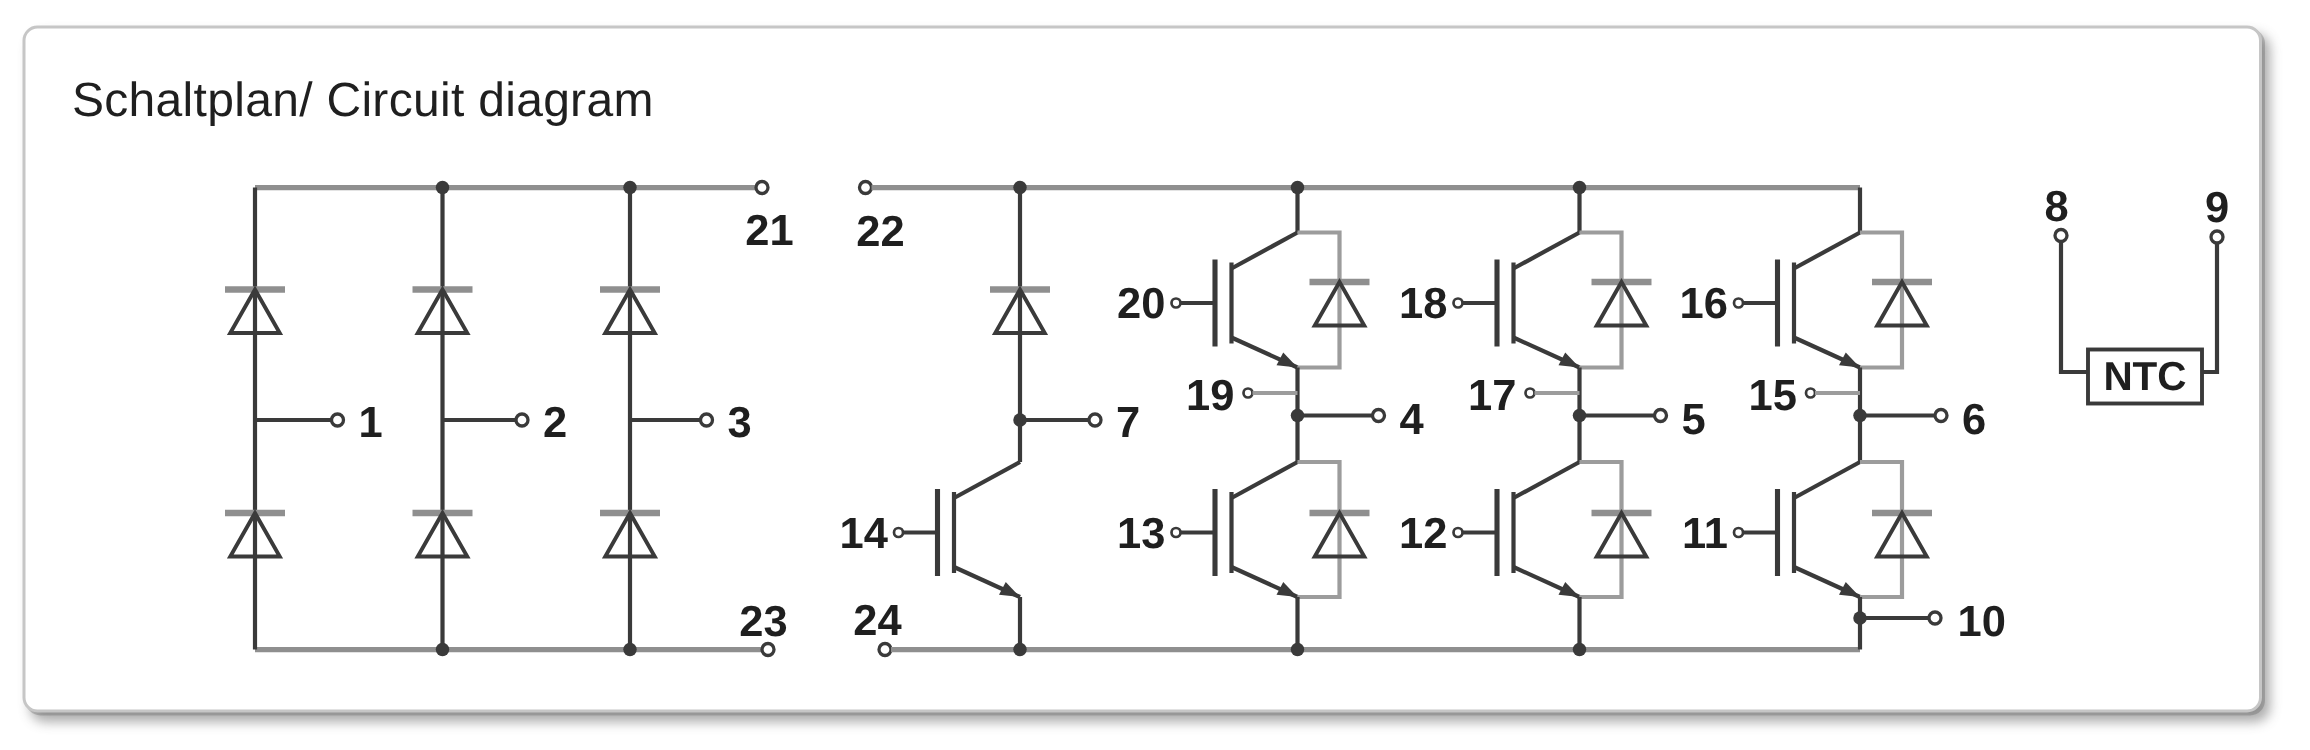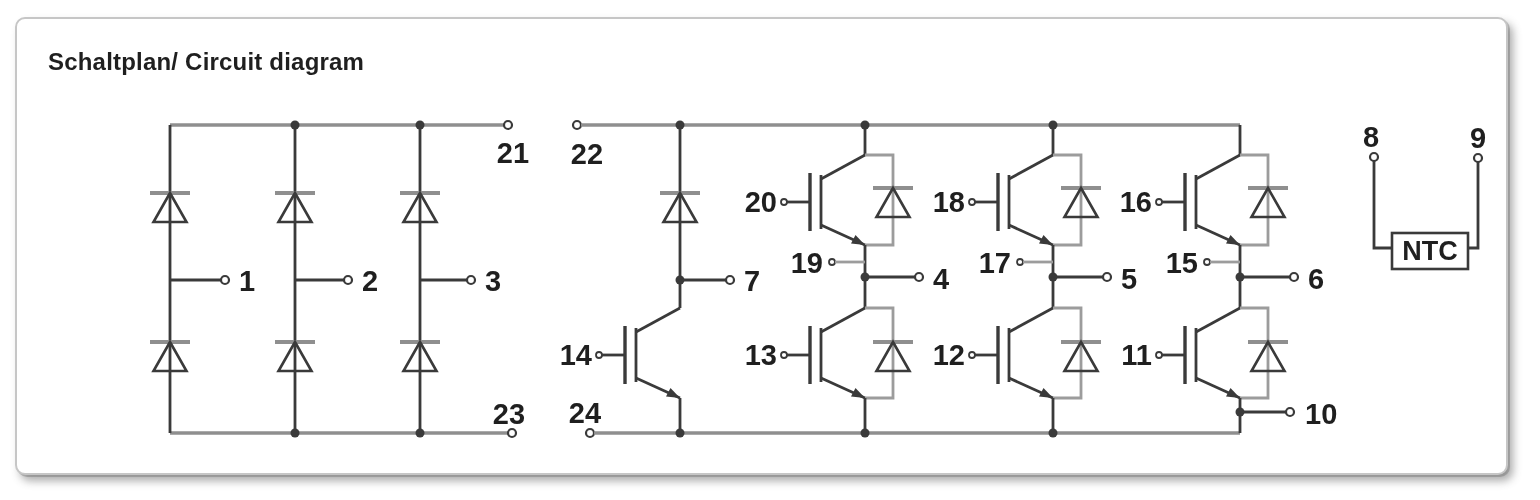--- a/index.html
+++ b/index.html
@@ -2,21 +2,21 @@
 <html style="--line: #3a3a3a; --rail: #8f8f8f; --branch: #9c9c9c; --label: #1f1f1f; --card-border: #c6c6c6; --bg: #ffffff;"><head>
 <meta charset="utf-8">
 <style>
   html,body{margin:0;padding:0;background:#ffffff;}
   body{width:1540px;height:500px;position:relative;overflow:hidden;
        font-family:"Liberation Sans",sans-serif;}
   .card{position:absolute;left:15px;top:17px;width:1489px;height:454px;
         background:var(--bg,#fff);border:2px solid var(--card-border,#c6c6c6);
         border-radius:10px;
         box-shadow:5px 6px 8px rgba(70,70,70,.45),2px 2px 0 rgba(120,120,120,.35);}
-  .title{position:absolute;left:48px;top:48px;font-size:24px;font-weight:700;
+  .title{position:absolute;left:48px;top:48px;font-size:32px;font-weight:400;
          color:var(--label,#1d1d1d);letter-spacing:.2px;}
   svg.schem{position:absolute;left:0;top:0;width:1540px;height:500px;}
   .rail{stroke:var(--rail,#8f8f8f);stroke-width:3.5;fill:none;}
   .lk{stroke:var(--line,#3a3a3a);stroke-width:2.8;fill:none;}
   .glk{stroke:var(--branch,#9c9c9c);stroke-width:2.8;fill:none;}
   .gate{stroke:var(--line,#3a3a3a);stroke-width:3.4;}
   .bar{stroke:var(--rail,#8f8f8f);stroke-width:4.2;}
   .tri{stroke:var(--line,#3a3a3a);stroke-width:2.6;fill:none;}
   .arrow{fill:var(--line,#3a3a3a);stroke:none;}
   .dot{fill:var(--line,#2a2a2a);}

